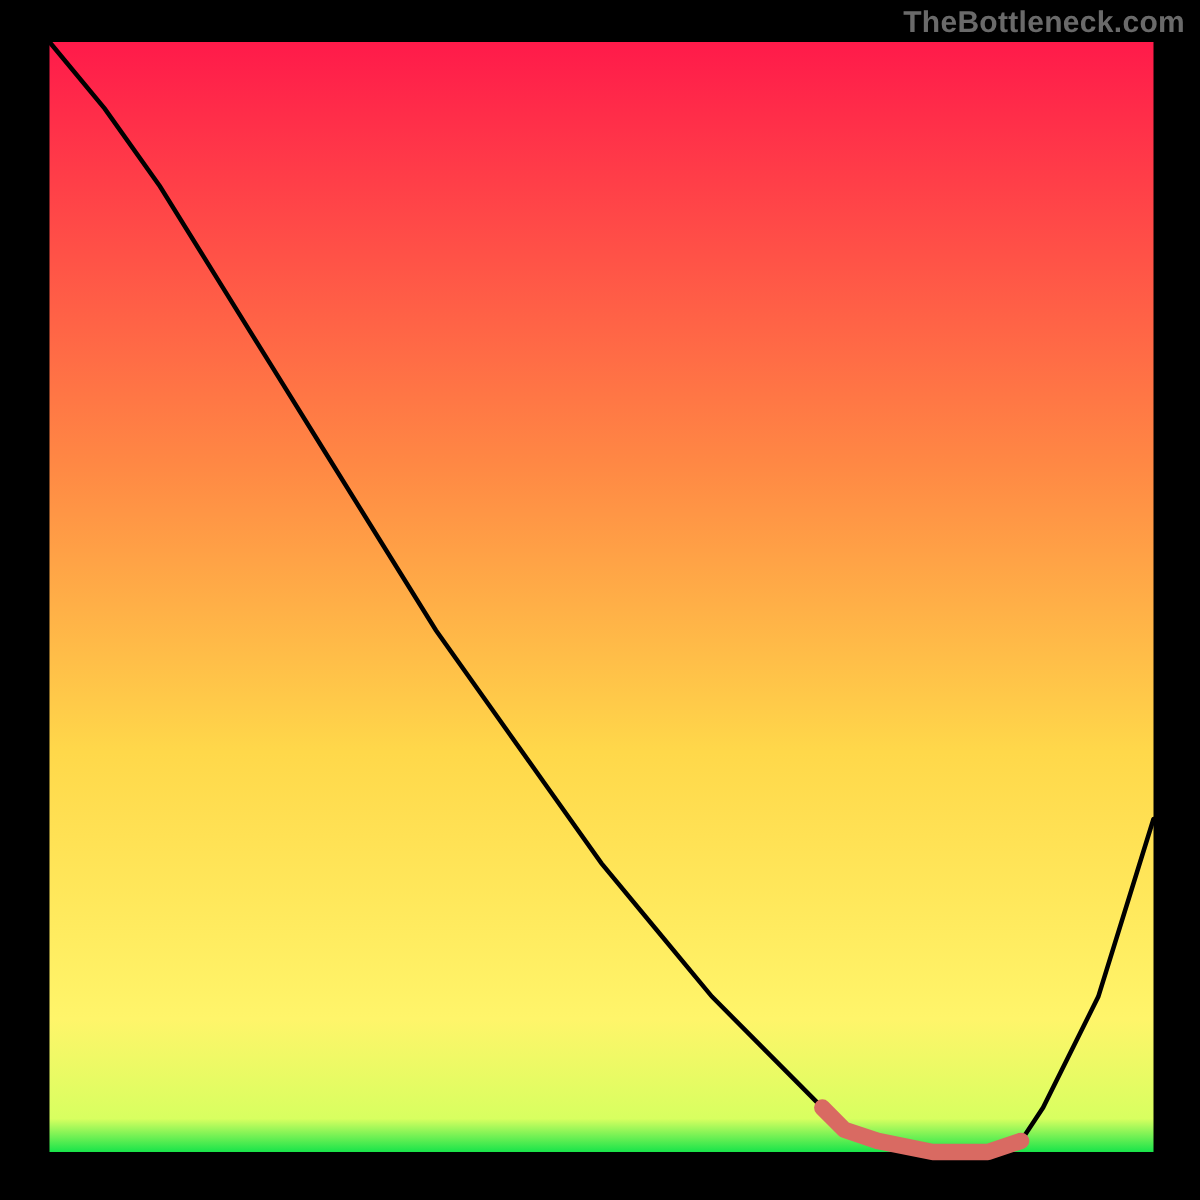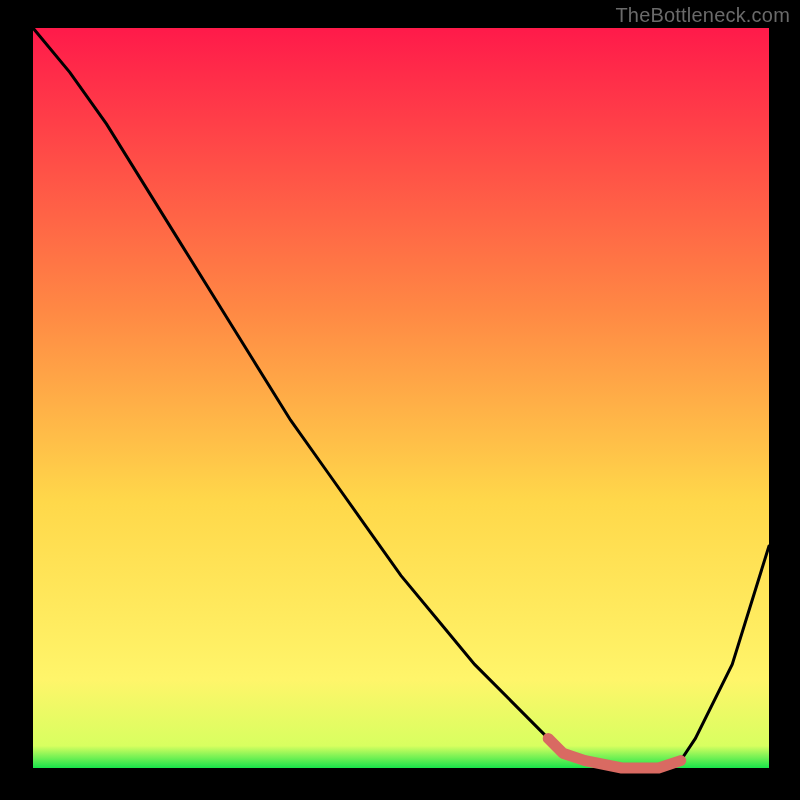--- a/index.html
+++ b/index.html
@@ -15,21 +15,21 @@
     width: 800px;
     height: 800px;
     background: #000000;
   }
   .watermark {
     position: absolute;
     top: 4px;
     right: 10px;
     font-family: Arial, Helvetica, sans-serif;
     font-size: 20px;
-    font-weight: 400;
+    font-weight: 700;
     color: #6a6a6a;
     letter-spacing: 0.2px;
     z-index: 10;
   }
   svg.plot {
     position: absolute;
     left: 0;
     top: 0;
     width: 800px;
     height: 800px;

